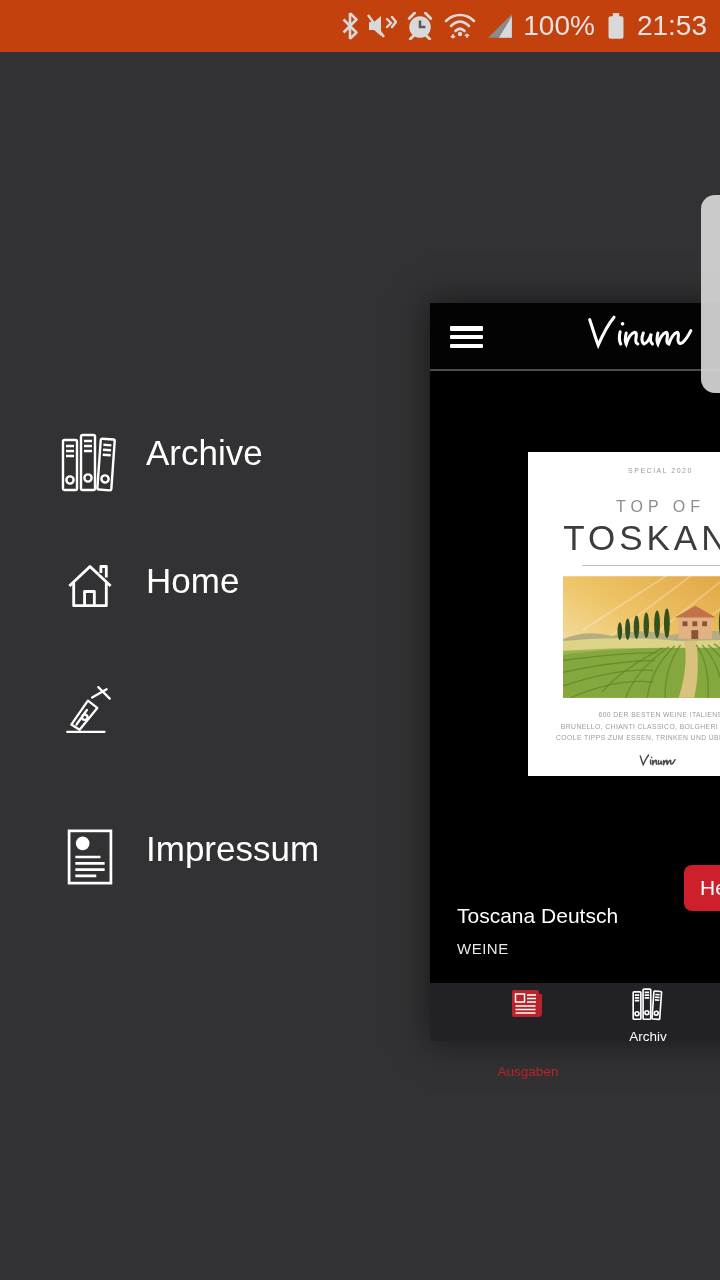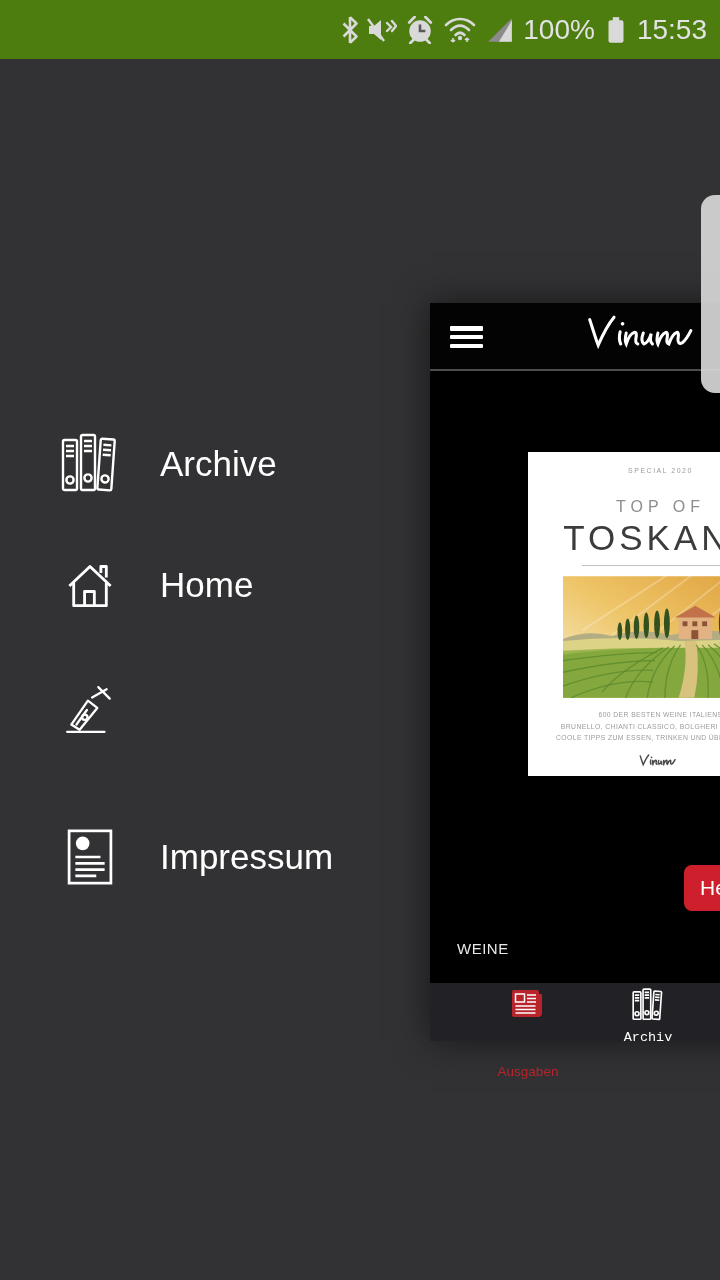--- a/index.html
+++ b/index.html
@@ -1,27 +1,27 @@
 <!DOCTYPE html>
 <html><head>
 <meta charset="utf-8">
 <style>
   html,body{margin:0;padding:0;}
   body{width:720px;height:1280px;background:#323234;overflow:hidden;position:relative;
        font-family:"Liberation Sans", sans-serif;-webkit-font-smoothing:antialiased;}
   .abs{position:absolute;}
 
   
-  .statusbar{left:0;top:0;width:720px;height:59px;background:#4d7c0f;
+  .statusbar{left:0;top:0;width:720px;height:52px;background:#c2410c;
     display:flex;align-items:center;justify-content:flex-end;gap:9px;padding-right:13px;box-sizing:border-box;}
   .statusbar .txt{color:#e3e3e3;font-size:28px;letter-spacing:0;}
   .sicon{display:flex;align-items:center;}
 
   
-  .drawer-item{left:60px;display:flex;align-items:center;gap:40px;cursor:pointer;}
+  .drawer-item{left:60px;display:flex;align-items:flex-start;gap:26px;cursor:pointer;}
   .drawer-item .dicon{width:60px;display:flex;justify-content:center;flex:0 0 60px;}
   .drawer-item .dlabel{color:#fff;font-size:35px;line-height:42px;font-weight:400;}
   .dlabel.wrap{width:215px;}
 
   
   .edge-handle{left:701px;top:195px;width:32px;height:198px;border-radius:14px;
     background:#d7d7d7;opacity:.92;}
 
   
   .panel{left:430px;top:303px;width:362px;height:738px;background:#000;
@@ -49,21 +49,21 @@
   .issue-price{left:27px;top:637px;color:#e8e8e8;font-size:15px;letter-spacing:.5px;}
   .dl-btn{left:254px;top:562px;height:46px;min-width:170px;background:#ce1f2d;border:none;border-radius:8px;
     color:#fff;font-size:21px;padding:0 16px;text-align:left;font-family:inherit;cursor:pointer;}
 
   
   .tabbar{left:0;top:680px;width:100%;height:58px;background:#222226;display:flex;}
   .tab{width:100px;display:flex;flex-direction:column;align-items:center;justify-content:flex-start;padding-top:5px;cursor:pointer;}
   .tab .tlabel{font-size:13.5px;margin-top:3px;}
   .tab.active .tlabel{color:#b7242b;margin-top:40px;}
   .tab:not(.active) .tlabel{color:#fff;}
-  .tab1{margin-left:48px;} .tab2{margin-left:20px;font-family:Liberation Mono, monospace;}
+  .tab1{margin-left:48px;} .tab2{margin-left:20px;}
 </style>
 </head>
 <body>
 
 <div class="abs statusbar">
   <span class="sicon">
     <svg width="16" height="28" viewBox="0 0 14 26">
         <path d="M7,1 V25 M7,1 L13,7 L1,19 M7,25 L13,19 L1,7" stroke="#d9d9d9" stroke-width="2.4" fill="none" stroke-linejoin="round"></path>
       </svg>
   </span>
@@ -95,21 +95,21 @@
       <polygon points="12,24 24,24 24,4" fill="#d9d9d9"></polygon>
     </svg>
   </span>
   <span class="txt">100%</span>
   <span class="sicon">
     <svg width="24" height="30" viewBox="0 0 22 28">
       <rect x="8" y="2" width="6" height="4" fill="#d9d9d9"></rect>
       <rect x="4" y="5" width="14" height="21" rx="2" fill="#d9d9d9"></rect>
     </svg>
   </span>
-  <span class="txt">15:53</span>
+  <span class="txt">21:53</span>
 </div>
 
 <nav>
 
   <div class="abs drawer-item" style="top:432px;">
     <span class="dicon">
       <svg width="58" height="64" viewBox="0 0 58 62" stroke="#fff" fill="none" stroke-width="2.4">
         <rect x="2" y="7" width="14" height="50" rx="1.5"></rect>
         <path d="M5,13 h8 M5,18 h8 M5,23 h8"></path>
           <circle cx="9" cy="47" r="3.6"></circle>
@@ -254,20 +254,21 @@
         <path d="M6,10 C12,28 16,42 20,52 C26,38 36,18 46,6"></path>
         <path d="M56,30 C54,38 54,44 57,50"></path>
         <circle cx="60" cy="17" r="4" fill="#4a4a4a" stroke="none"></circle>
         <path d="M66,32 C64,40 64,46 66,50 C69,40 74,33 79,31 C83,30 83,35 82,40 C81,45 82,49 85,50"></path>
         <path d="M94,32 C91,40 91,47 95,50 C100,49 104,42 107,33 C105,41 105,47 109,50"></path>
         <path d="M118,32 C116,40 116,46 118,50 C121,41 126,33 131,31 C134,30 134,36 133,41 C132,46 133,49 136,50 C139,41 144,33 149,31 C152,30 152,36 151,41 C150,47 153,51 158,48 C163,44 168,36 172,28"></path>
       </svg>
     </div>
   </div>
 
+  <div class="abs issue-sub">Toscana Deutsch</div>
   <div class="abs issue-price">WEINE</div>
   <button class="abs dl-btn">Herunterladen</button>
 
   <div class="abs tabbar">
     <div class="tab tab1 active">
       <span>
         <svg width="36" height="32" viewBox="0 0 36 32">
           <rect x="2" y="2" width="27" height="27" rx="2" fill="#b7242b"></rect>
           <path d="M29,6 h3 v19 a4,4 0 0 1 -4,4 h-2" fill="#b7242b"></path>
           <rect x="5.5" y="6" width="9" height="8" fill="none" stroke="#fff" stroke-width="1.5"></rect>

